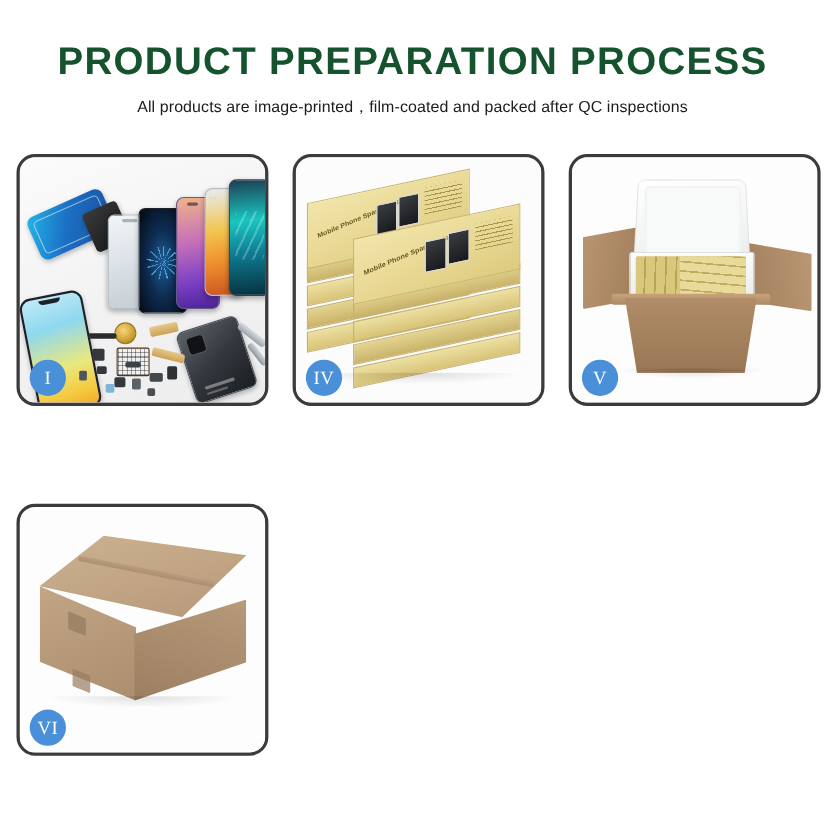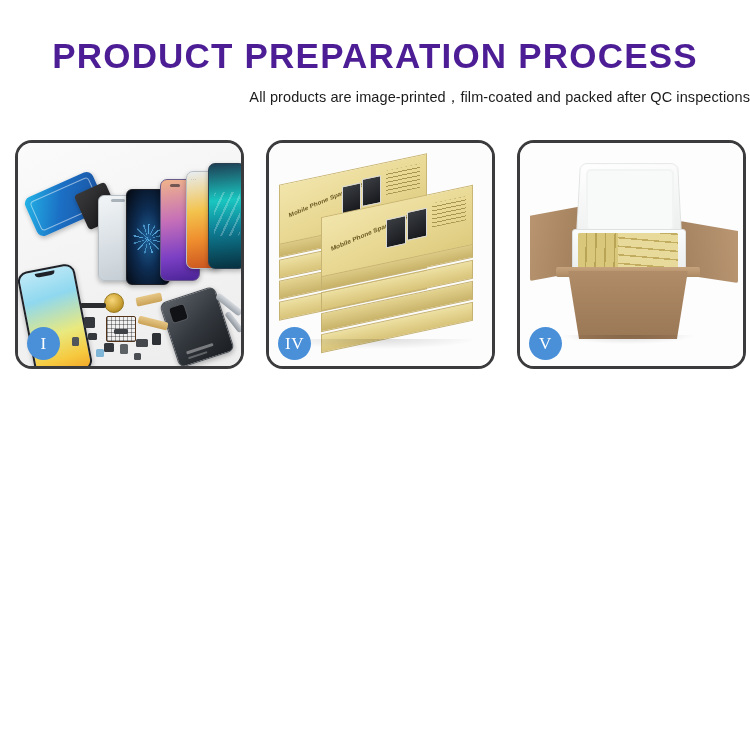--- a/index.html
+++ b/index.html
@@ -9,30 +9,29 @@
     font-family:"Liberation Sans", sans-serif;
     overflow:hidden;
     position:relative;
   }
   
   .header{ text-align:center; padding-top:38px; }
   .title{
     font-size:35px;
     font-weight:700;
     letter-spacing:1.2px;
-    color:#4c1d95;
+    color:#14532d;
     line-height:1.05;
     font-family:"Liberation Sans", sans-serif;
   }
   .subtitle{
     font-size:14.5px;
     color:#1b1b1b;
     margin-top:13px;
     letter-spacing:.1px;
-    text-align:right;
   }
   
   .grid{
     position:absolute;
     left:15px; top:140px;
     width:720px;
     display:grid;
     grid-template-columns:229px 229px 229px;
     grid-template-rows:229px 229px;
     column-gap:22px;
@@ -458,14 +457,26 @@
       <div class="c5-foaminner"></div>
       <div class="c5-foambox"></div>
       <div class="c5-inner"></div>
       <div class="c5-lip"></div>
       <div class="c5-front"></div>
       <div class="p5shadow"></div>
     </div>
     <div class="badge">V</div>
   </div>
 
+  <div class="panel">
+    <div class="scene p6">
+      <div class="c6-top"></div>
+      <div class="c6-seam"></div>
+      <div class="c6-left"></div>
+      <div class="c6-right"></div>
+      <div class="c6-tape1"></div>
+      <div class="c6-tape2"></div>
+      <div class="p6shadow"></div>
+    </div>
+    <div class="badge">VI</div>
+  </div>
 
 </div>
 
 </body></html>

